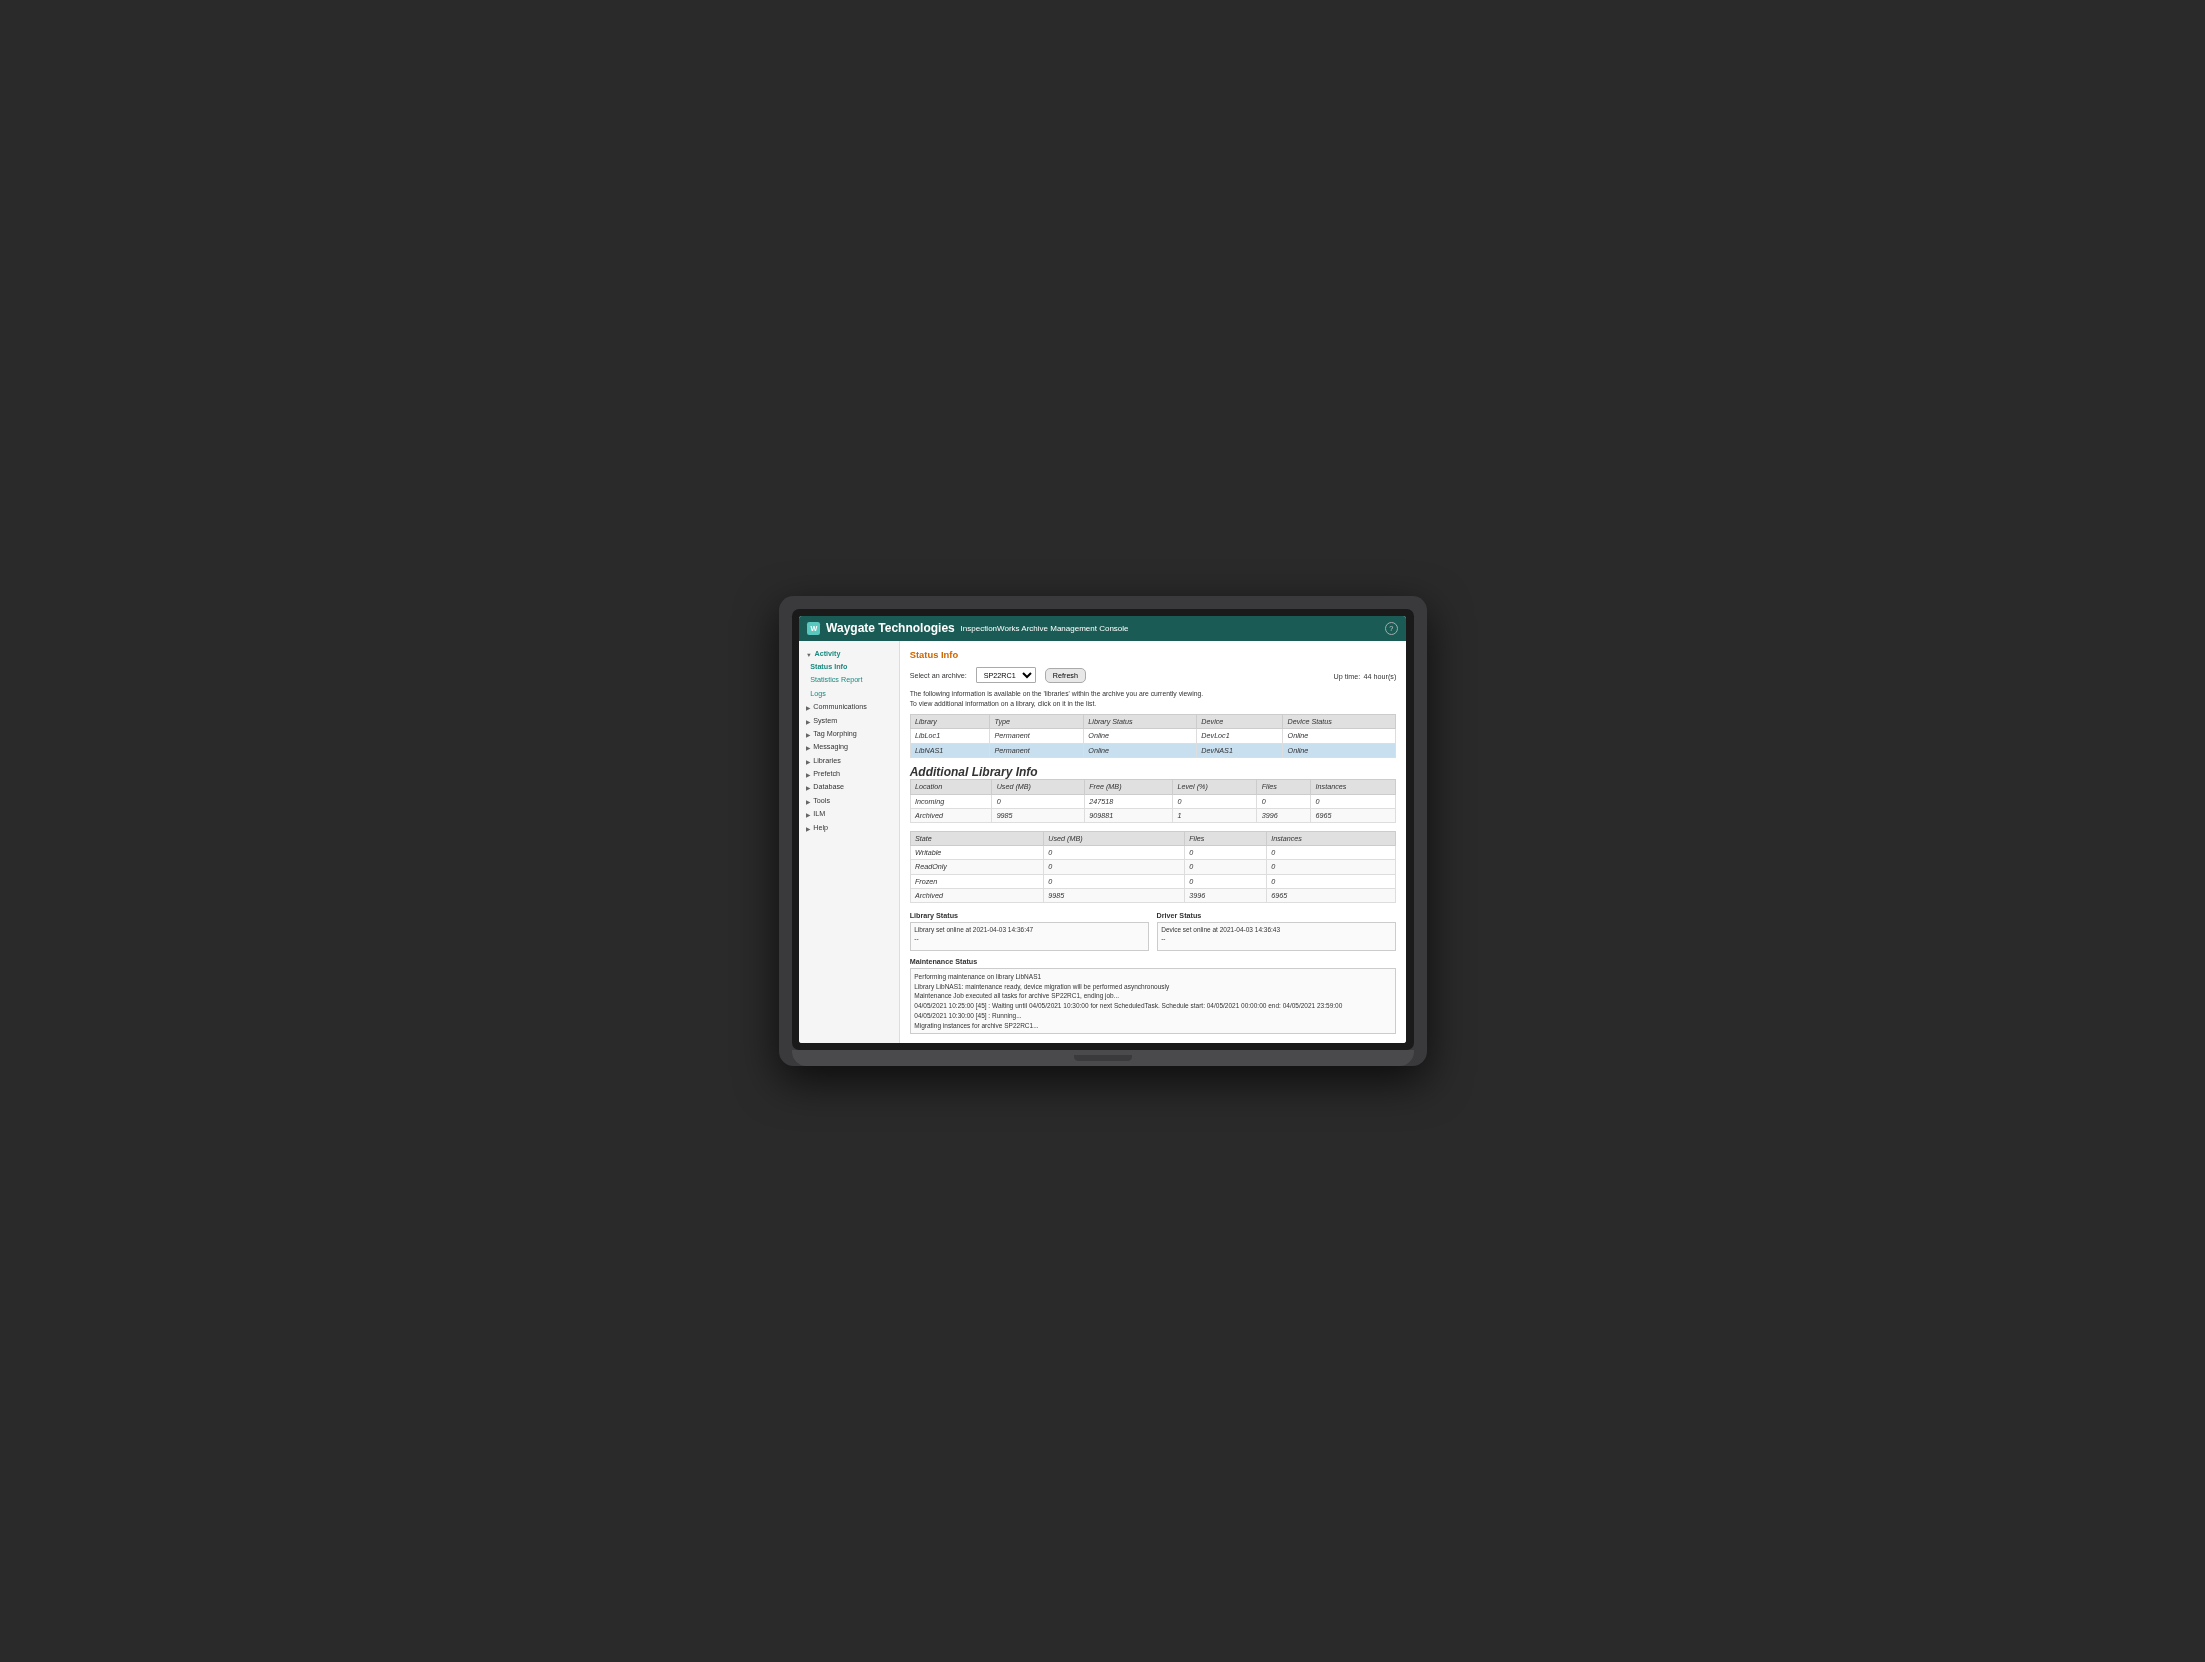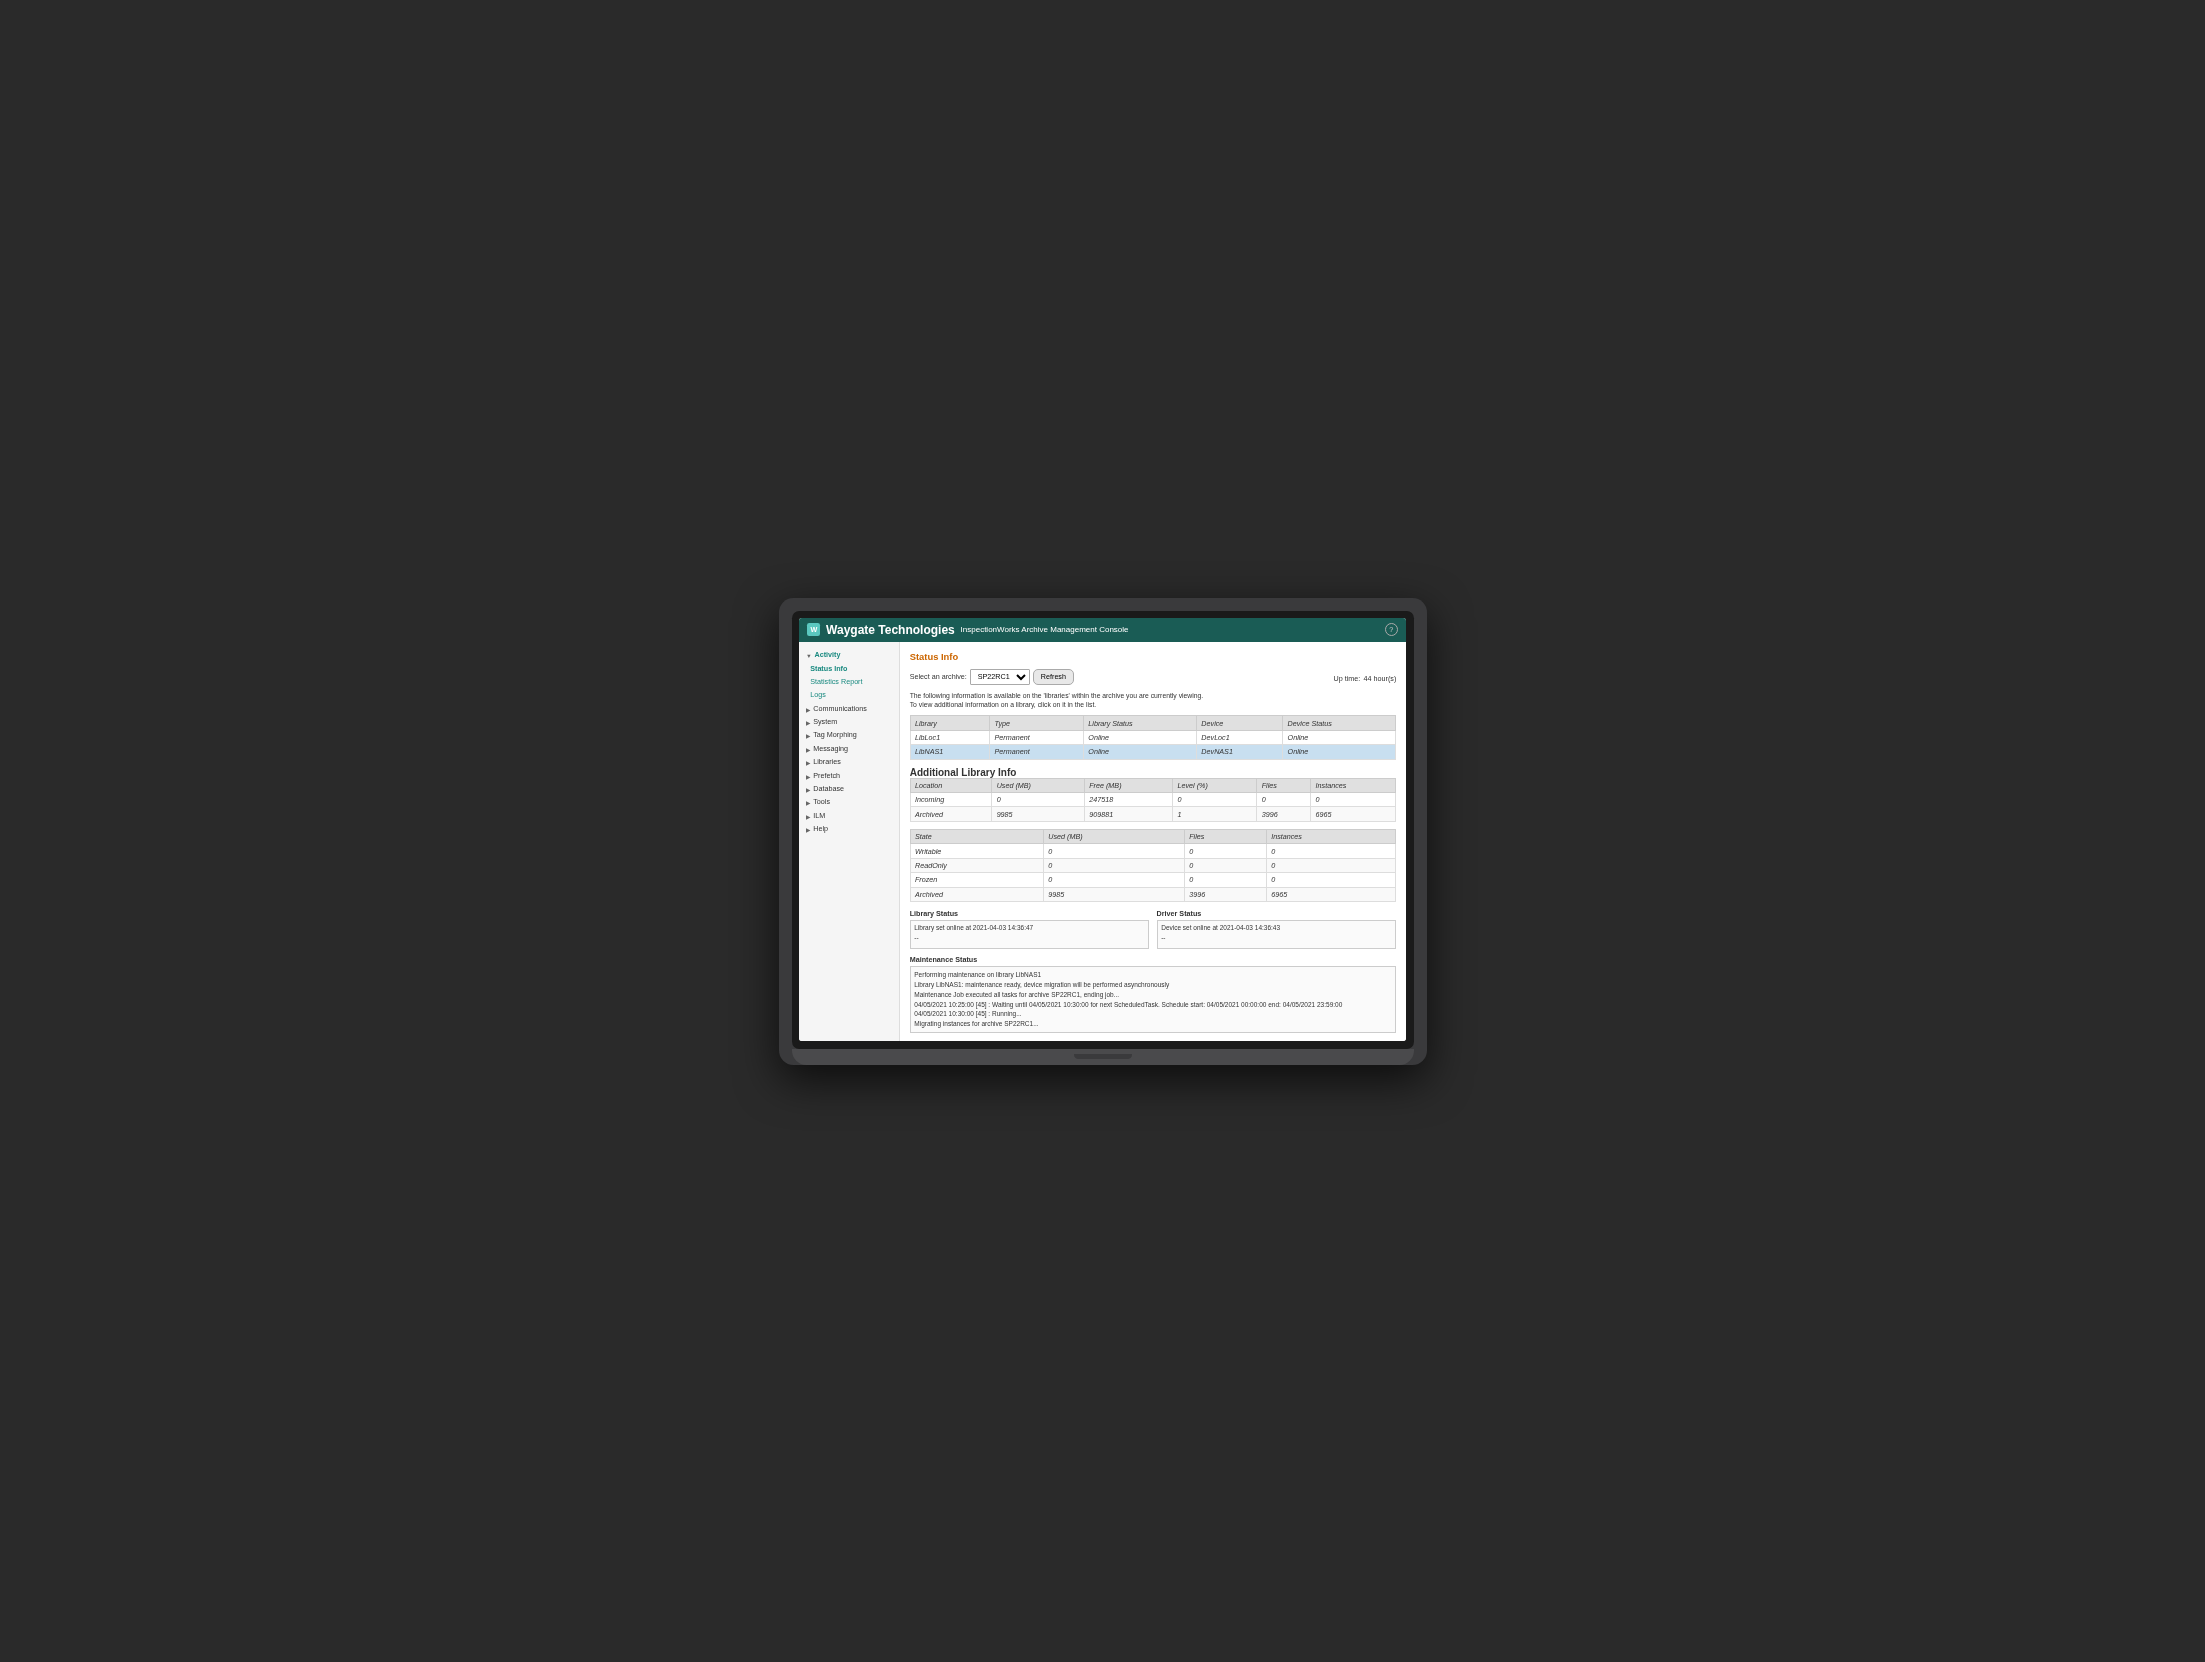--- a/index.html
+++ b/index.html
@@ -143,21 +143,21 @@
     
     .archive-row {
       display: flex;
       align-items: center;
       justify-content: space-between;
       margin-bottom: 5.8px;
     }
     .archive-left {
       display: flex;
       align-items: center;
-      gap: 3px;
+      gap: 9px;
     }
     .archive-label {
       font-size: 7.2px;
       color: #333;
     }
     .archive-select {
       font-size: 7.2px;
       padding: 1.4px 2.9px;
       border: 0.7px solid #aaa;
       background: white;
@@ -202,25 +202,26 @@
     }
     .data-table td {
       border: 0.7px solid #ddd;
       padding: 2.2px 4.3px;
       color: #333;
     }
     .data-table tr:nth-child(even) td { background: #f9f9f9; }
     .data-table tr.highlighted td { background: #c8dff0; }
 
     .section-label {
-      font-size: 10px;
+      font-size: 12px;
       font-weight: bold;
       color: #333;
       margin-bottom: 0;
       margin-top: 4.3px;
+      font-style: italic;
     }
 
     
     .status-row {
       display: flex;
       gap: 7.2px;
       margin-top: 5.8px;
       margin-bottom: 5.8px;
     }
     .status-box {

